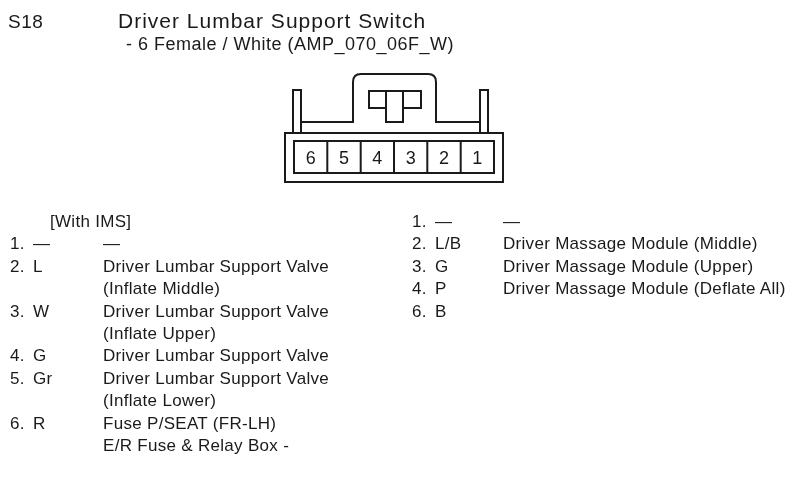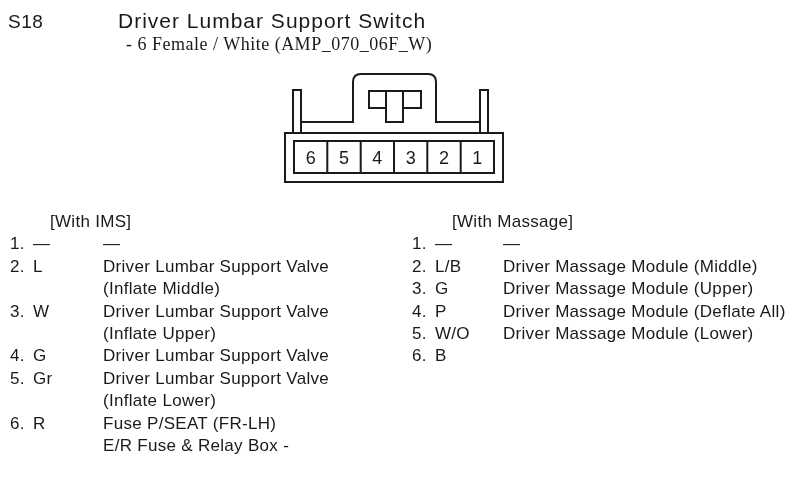--- a/index.html
+++ b/index.html
@@ -15,21 +15,21 @@
   .connector-id {
     position: absolute; left: 8px; top: 11px;
     font-size: 19px; letter-spacing: 0.5px;
   }
   .connector-title {
     position: absolute; left: 118px; top: 9px;
     font-size: 21px; letter-spacing: 1px; white-space: nowrap;
   }
   .connector-subtitle {
     position: absolute; left: 126px; top: 34px;
-    font-size: 18px; letter-spacing: 0.5px; white-space: nowrap; font-family: Liberation Serif, serif;
+    font-size: 18px; letter-spacing: 0.5px; white-space: nowrap;
   }
 
   .connector-svg { position: absolute; left: 280px; top: 65px; }
   .connector-svg .outline { fill: none; stroke: #1a1a1a; stroke-width: 2; }
   .connector-svg .slot { fill: #ffffff; stroke: #1a1a1a; stroke-width: 2; }
   .connector-svg text {
     font-family: "Liberation Sans", sans-serif;
     font-size: 18px; fill: #1a1a1a; text-anchor: middle;
   }
 
@@ -119,21 +119,20 @@
       </div>
       <div class="pin-row">
         <div class="pin-col1"><span class="pin-num">6.</span><span class="pin-code">R</span></div>
         <div class="pin-desc">
           <div class="pin-desc-line">Fuse P/SEAT (FR-LH)</div>
           <div class="pin-desc-line">E/R Fuse &amp; Relay Box -</div>
         </div>
       </div>
     </div>
   <div class="pin-list right">
-      <div class="pin-title">[With Massage]</div>
       <div class="pin-row">
         <div class="pin-col1"><span class="pin-num">1.</span><span class="pin-code">—</span></div>
         <div class="pin-desc">
           <div class="pin-desc-line">—</div>
         </div>
       </div>
       <div class="pin-row">
         <div class="pin-col1"><span class="pin-num">2.</span><span class="pin-code">L/B</span></div>
         <div class="pin-desc">
           <div class="pin-desc-line">Driver Massage Module (Middle)</div>
@@ -145,23 +144,17 @@
           <div class="pin-desc-line">Driver Massage Module (Upper)</div>
         </div>
       </div>
       <div class="pin-row">
         <div class="pin-col1"><span class="pin-num">4.</span><span class="pin-code">P</span></div>
         <div class="pin-desc">
           <div class="pin-desc-line">Driver Massage Module (Deflate All)</div>
         </div>
       </div>
       <div class="pin-row">
-        <div class="pin-col1"><span class="pin-num">5.</span><span class="pin-code">W/O</span></div>
-        <div class="pin-desc">
-          <div class="pin-desc-line">Driver Massage Module (Lower)</div>
-        </div>
-      </div>
-      <div class="pin-row">
         <div class="pin-col1"><span class="pin-num">6.</span><span class="pin-code">B</span></div>
       </div>
     </div>
 
 </div>
 
 </body></html>

